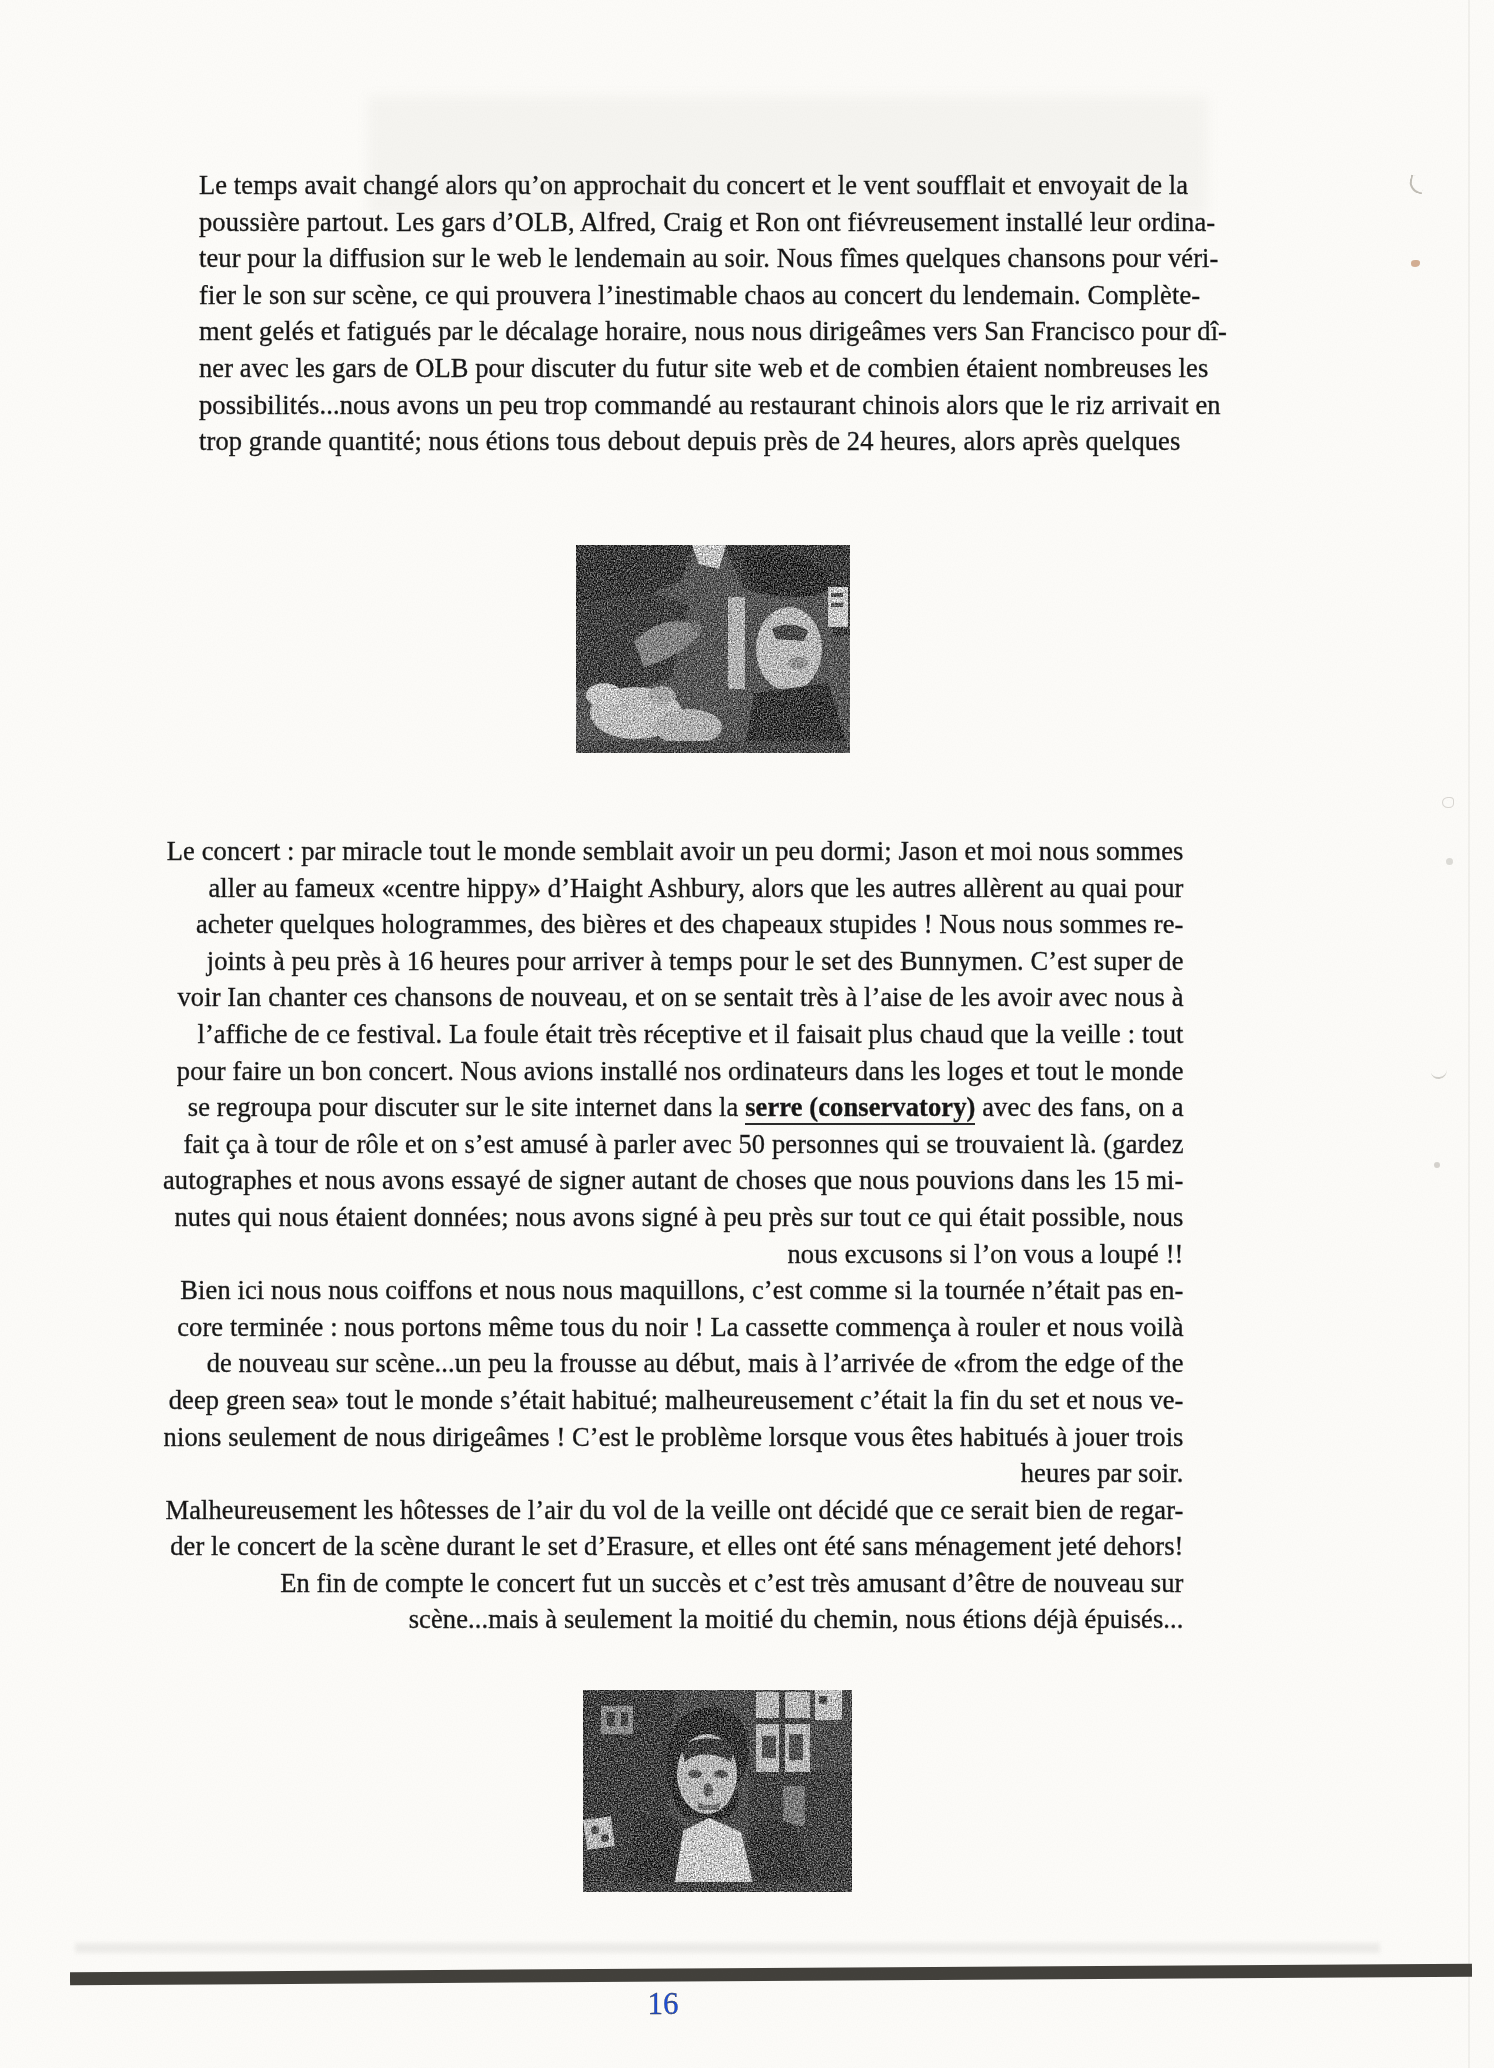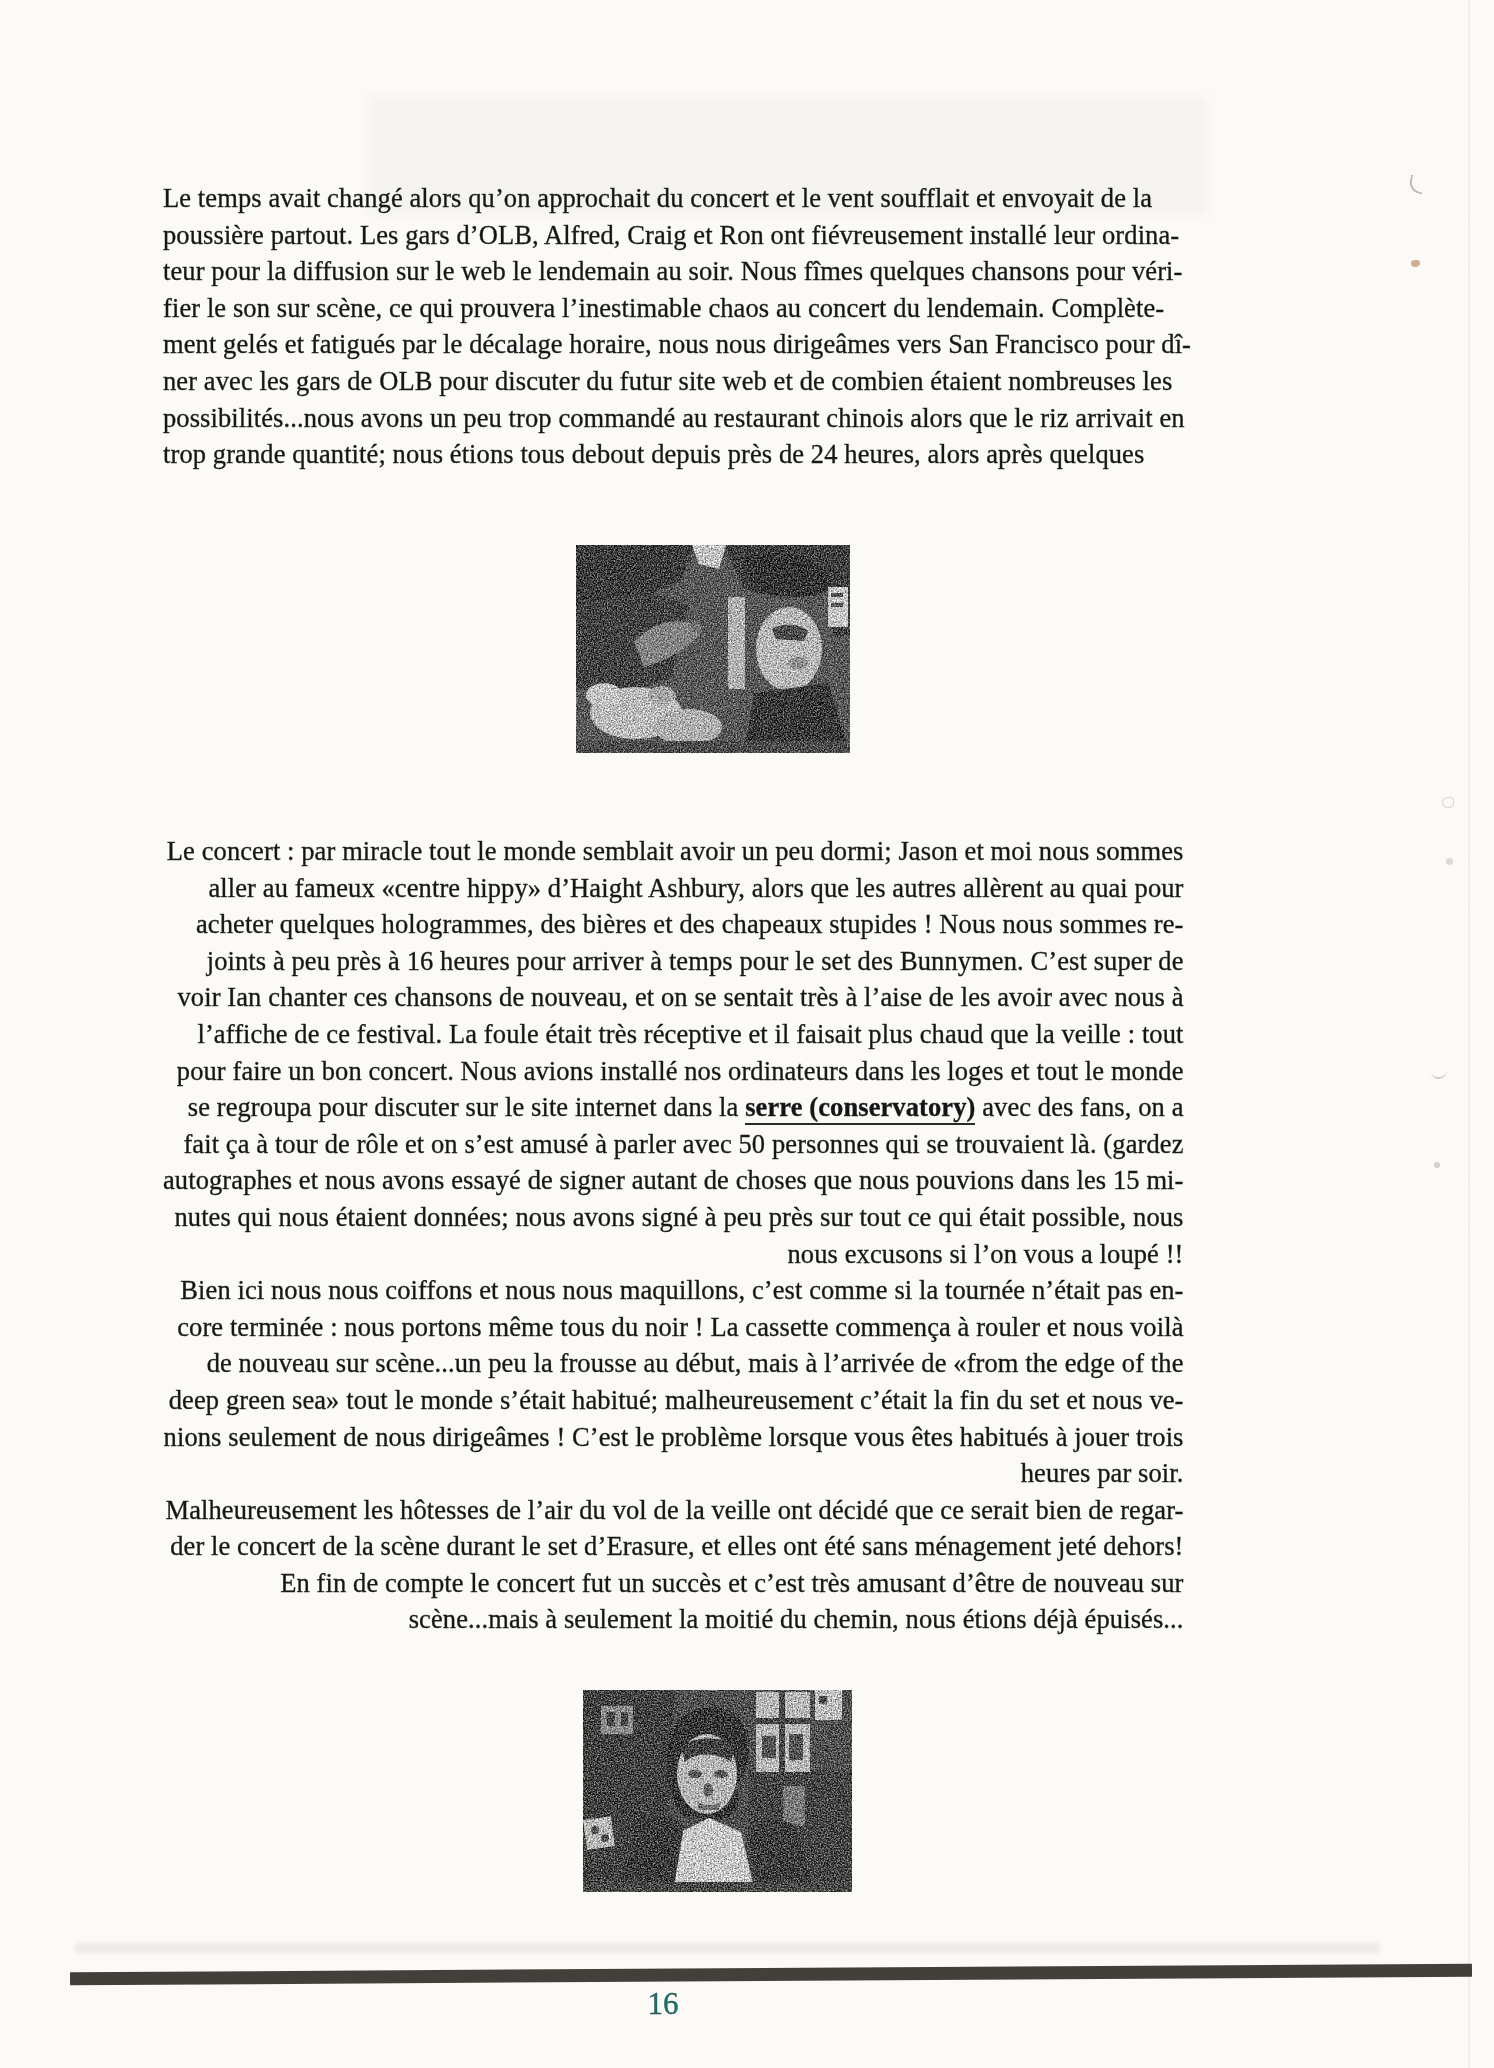--- a/index.html
+++ b/index.html
@@ -21,21 +21,21 @@
   .para{
     position:absolute;
     left:163px;
     font-size:26.5px;
     line-height:36.6px;
     white-space:nowrap;
     letter-spacing:0.1px;
     color:#151515;
     -webkit-text-stroke:0.35px #2a2a2a;
   }
-  #para1{top:180px;}
+  #para1{top:167px;margin-left:36px;}
   #para2{top:833px;text-align:right;}
   .ln{height:36.6px;}
   .uline{border-bottom:2.5px solid #2a2a2a;padding-bottom:1px;font-weight:bold;}
 
   
   .photo{position:absolute;}
   #photo1{left:576px;top:545px;width:274px;height:208px;}
   #photo2{left:583px;top:1690px;width:269px;height:202px;}
   .photo svg{display:block;width:100%;height:100%;filter:grayscale(1) contrast(1.1) brightness(1.02);}
 
@@ -44,21 +44,21 @@
     position:absolute;left:70px;top:1968px;width:1402px;height:13px;
     background:#42403b;
     transform:rotate(-0.35deg);
   }
   #footer-smear{
     position:absolute;left:75px;top:1943px;width:1305px;height:10px;
     background:rgba(70,68,60,0.08);filter:blur(2px);
   }
   #page-number{
     position:absolute;left:628px;top:1986px;width:70px;
-    text-align:center;font-size:31px;color:#0f766e;
+    text-align:center;font-size:31px;color:#1d4ed8;
     -webkit-text-stroke:0.3px #333;
   }
   #page-noise{position:absolute;left:0;top:0;width:1494px;height:2068px;opacity:0.025;pointer-events:none;}
 </style>
 </head>
 <body>
 
 <div id="page">
 
   <div id="shade-top" class="scan-shade"></div>

